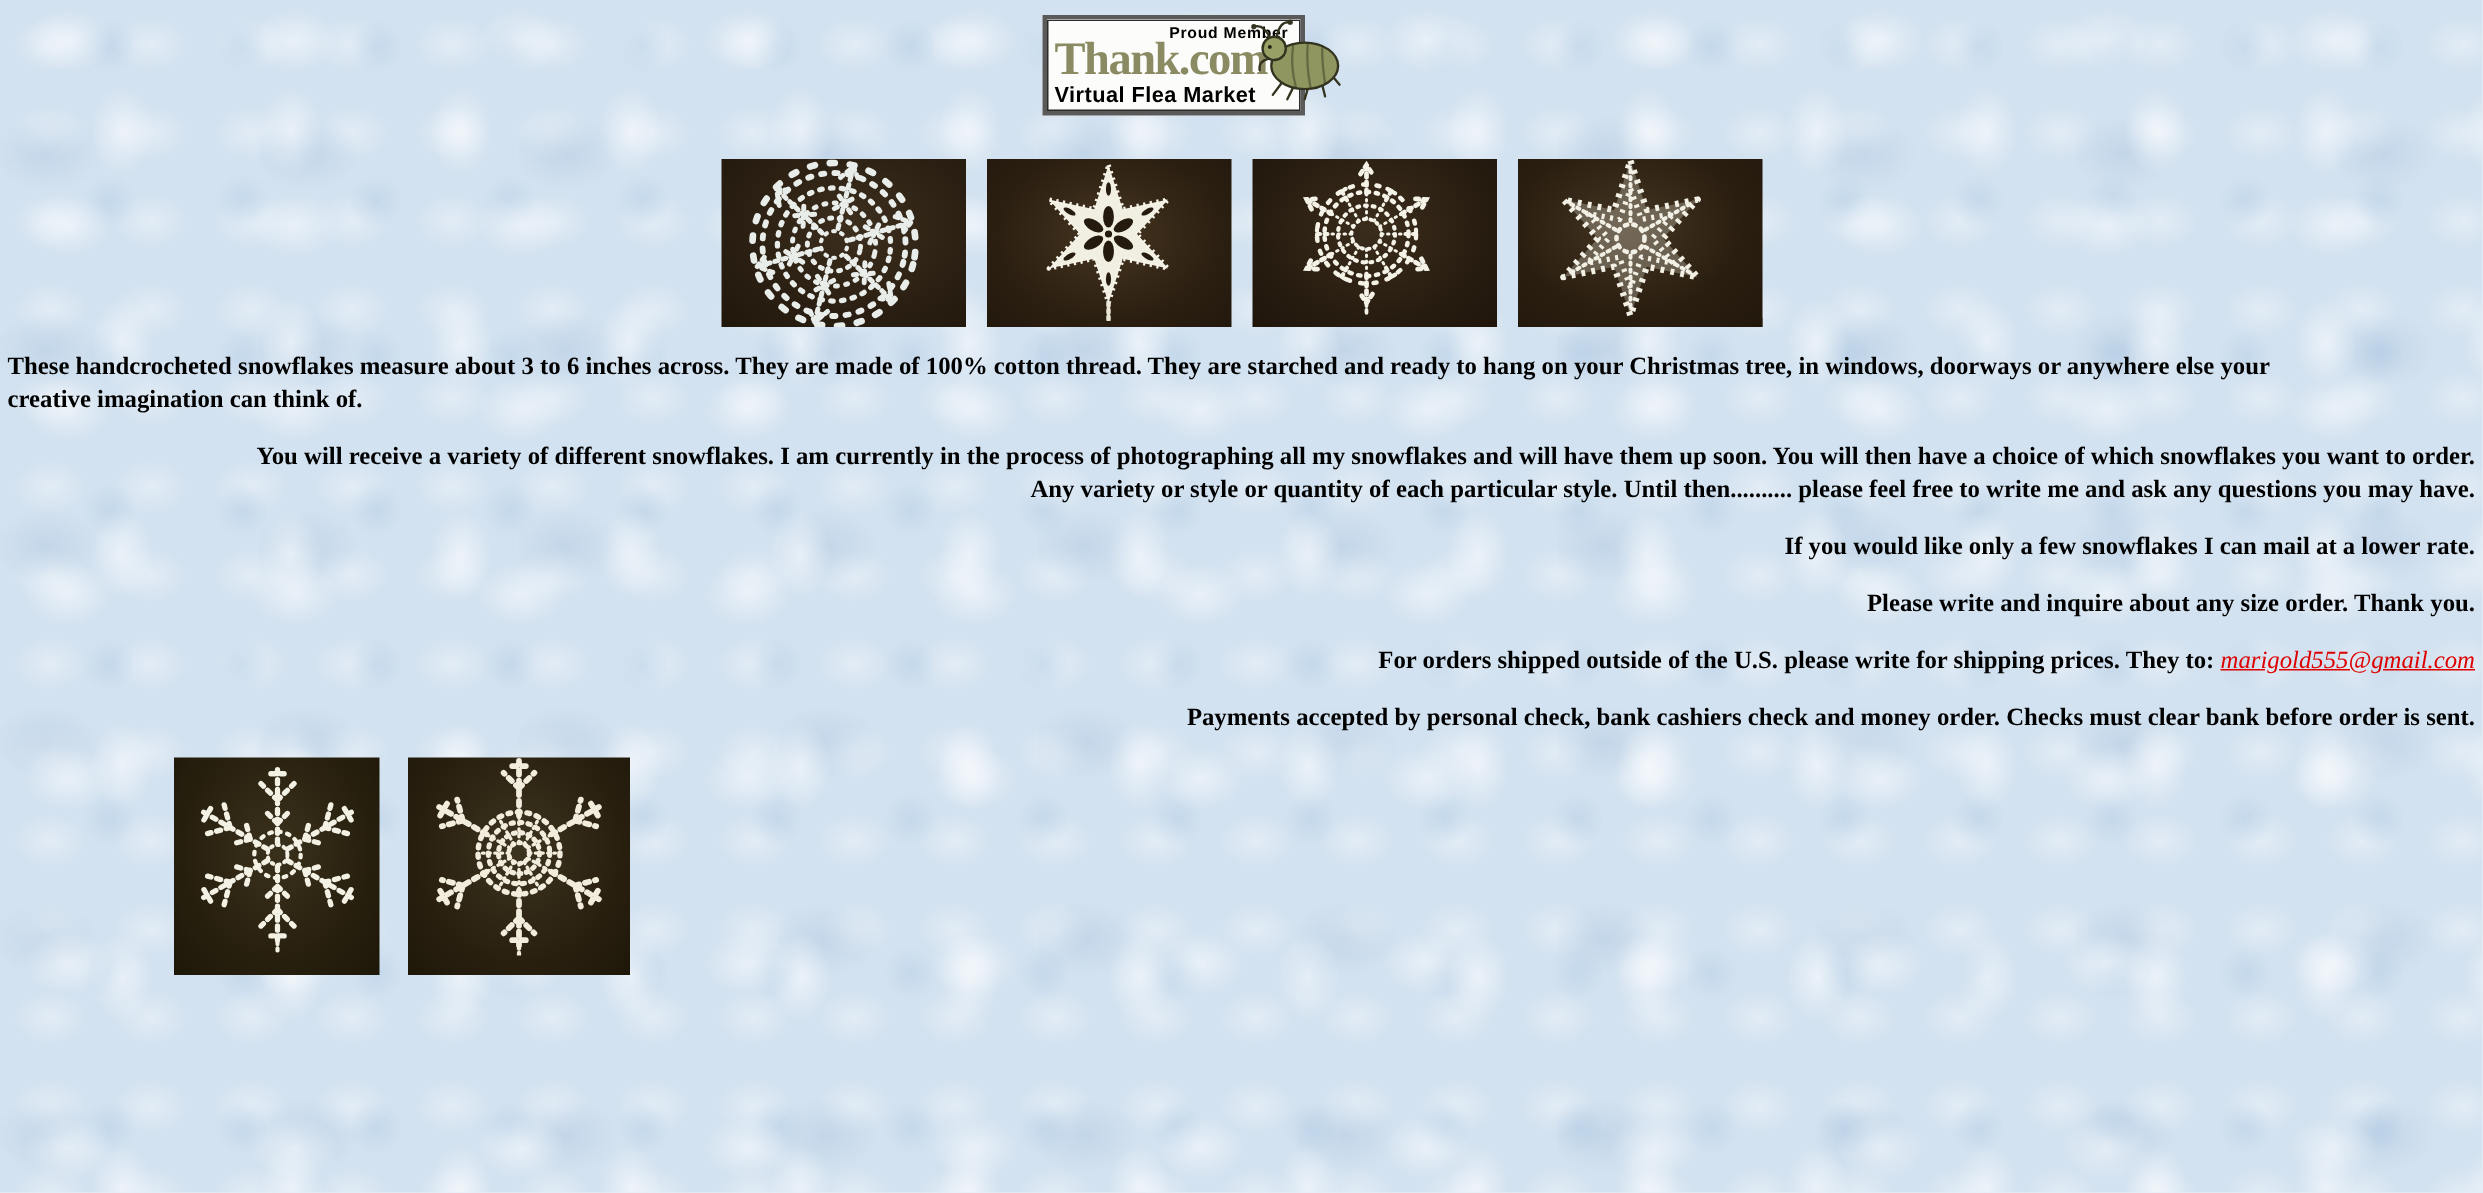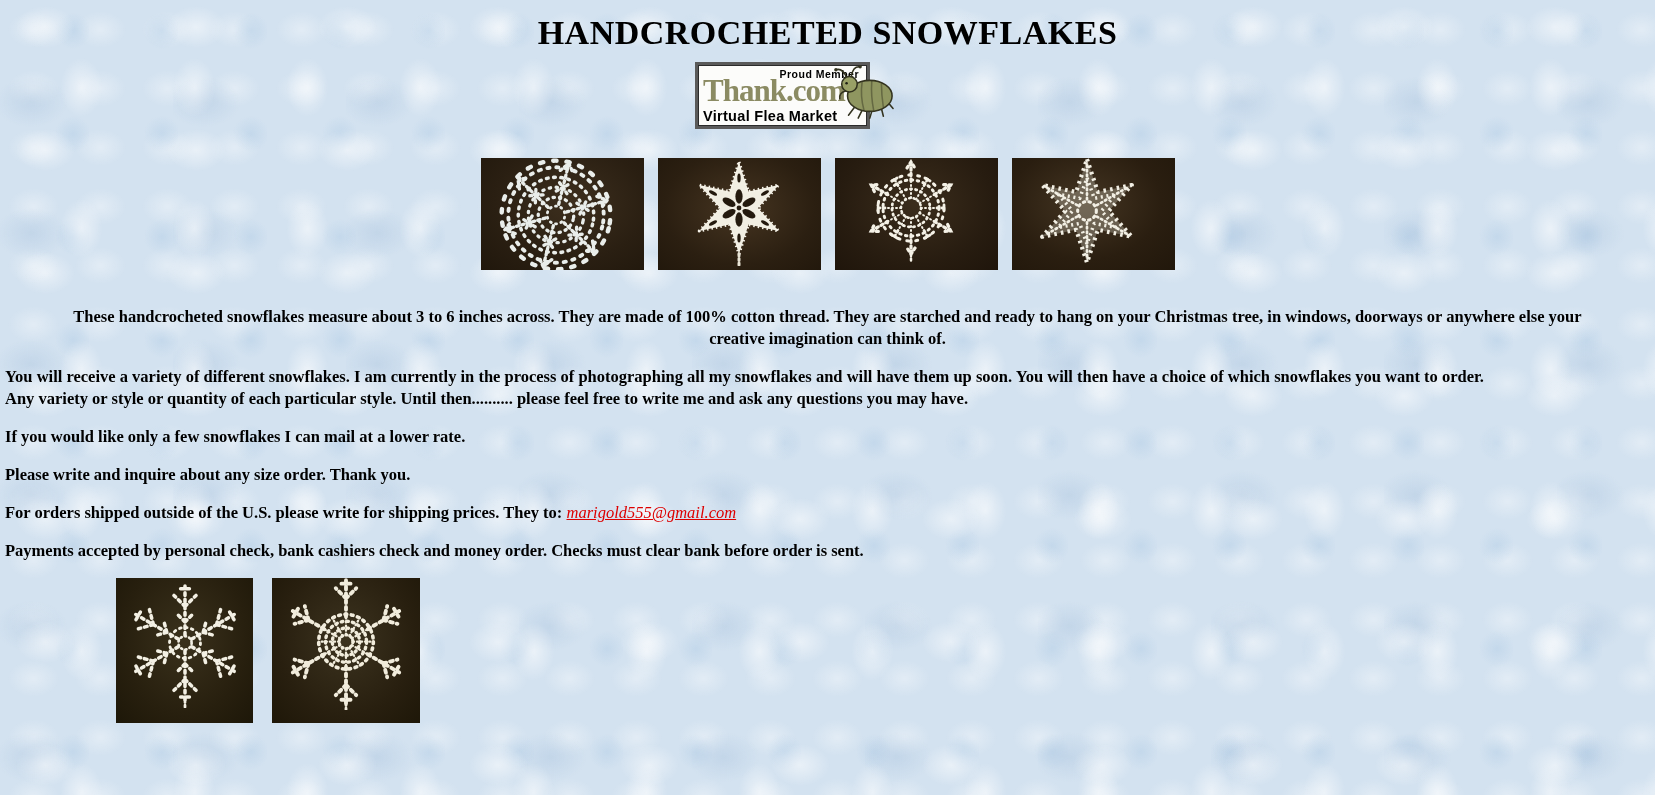--- a/index.html
+++ b/index.html
@@ -80,33 +80,33 @@
   .p2 svg { left:27px; top:0px;  width:108px; height:108px; }
   .p3 svg { left:23px; top:0px;  width:106px; height:106px; }
   .p4 svg { left:18px; top:-1px; width:114px; height:114px; }
   .p5 svg { left:5px;  top:2px;  width:128px; height:128px; }
   .p6 svg { left:8px;  top:0px;  width:132px; height:132px; }
   
   .content p {
     margin:16px 0 0 0; padding:0 5px;
     font-size:16.5px; line-height:22px;
     white-space:pre-line;
-  }
-  .content p.intro { margin-top:36px; text-align:center; }
+    text-align:right;
+  }
+  .content p.intro { margin-top:15px; text-align:left; }
   a.email {
     color:#dd0000; font-weight:normal;
     text-decoration:underline; cursor:pointer;font-style:italic;
   }
 </style>
 </head>
 <body>
 
 <div class="page">
 
-  <h1 class="page-title">HANDCROCHETED SNOWFLAKES</h1>
 
   <div class="badge-row">
     <div class="badge">
       <span class="proud">Proud Member</span>
       <span class="site">Thank.com</span>
       <span class="tagline">Virtual Flea Market</span>
       <svg class="flea" viewBox="0 0 64 58">
         <g stroke="#33331f" stroke-width="1.6" stroke-linecap="round">
           <path d="M14,14 Q10,4 3,6" fill="none"></path>
             <circle cx="3" cy="6" r="1.8" fill="#33331f" stroke="none"></circle>

